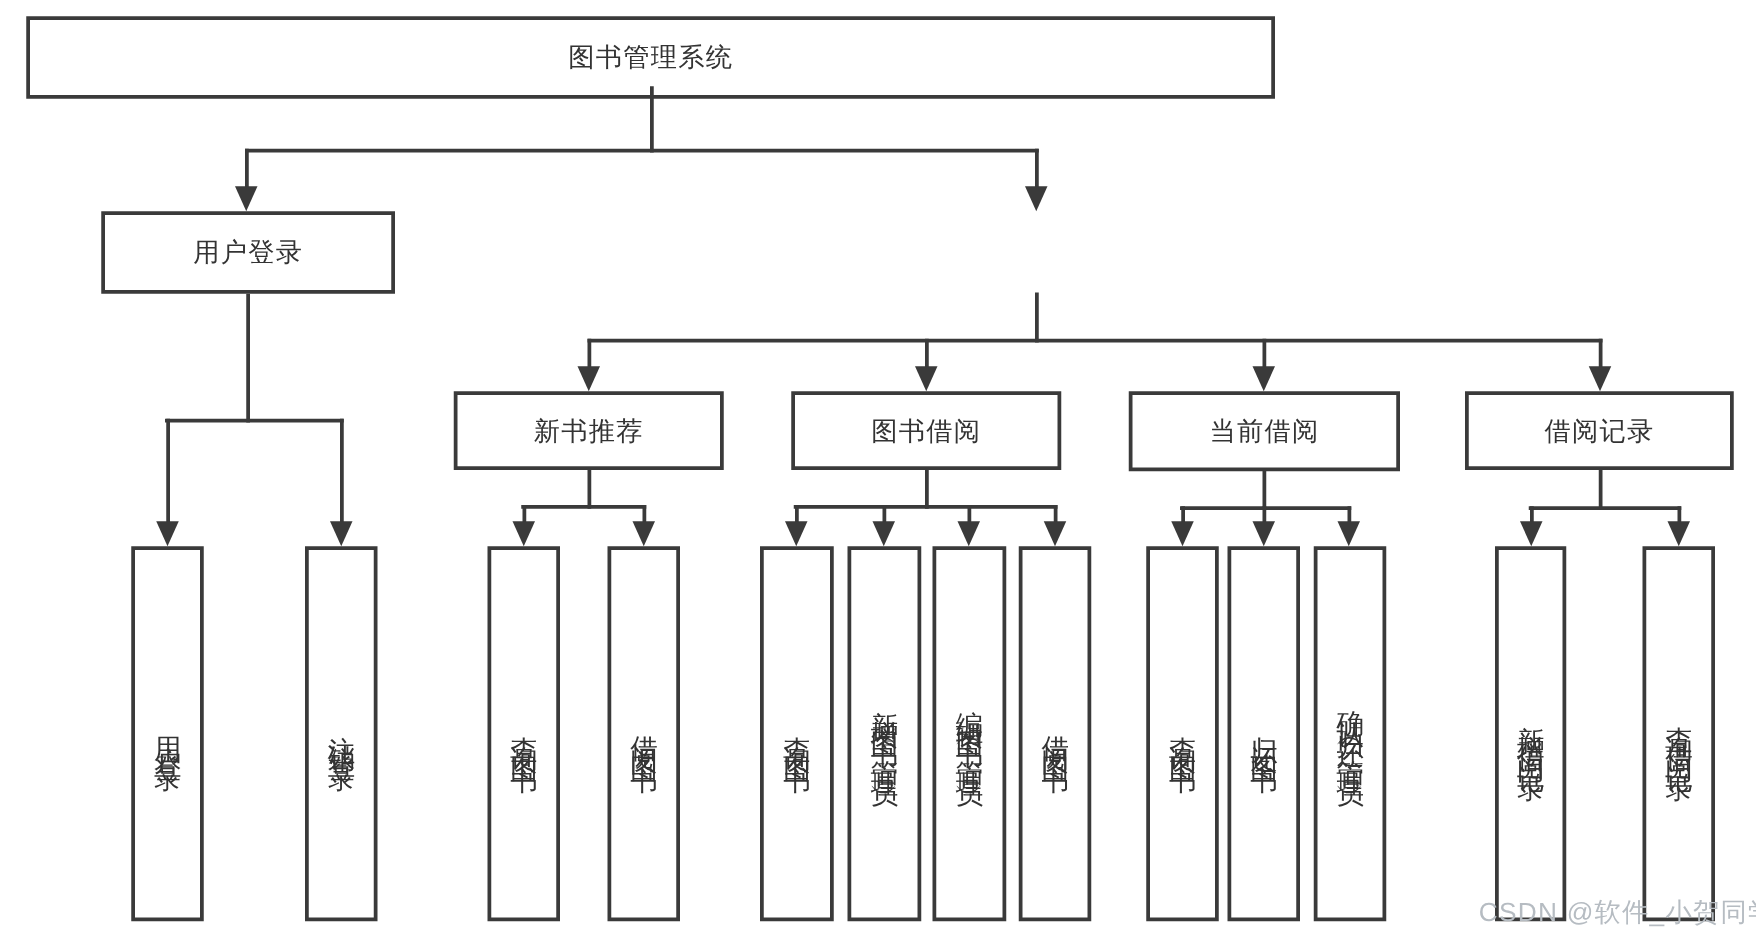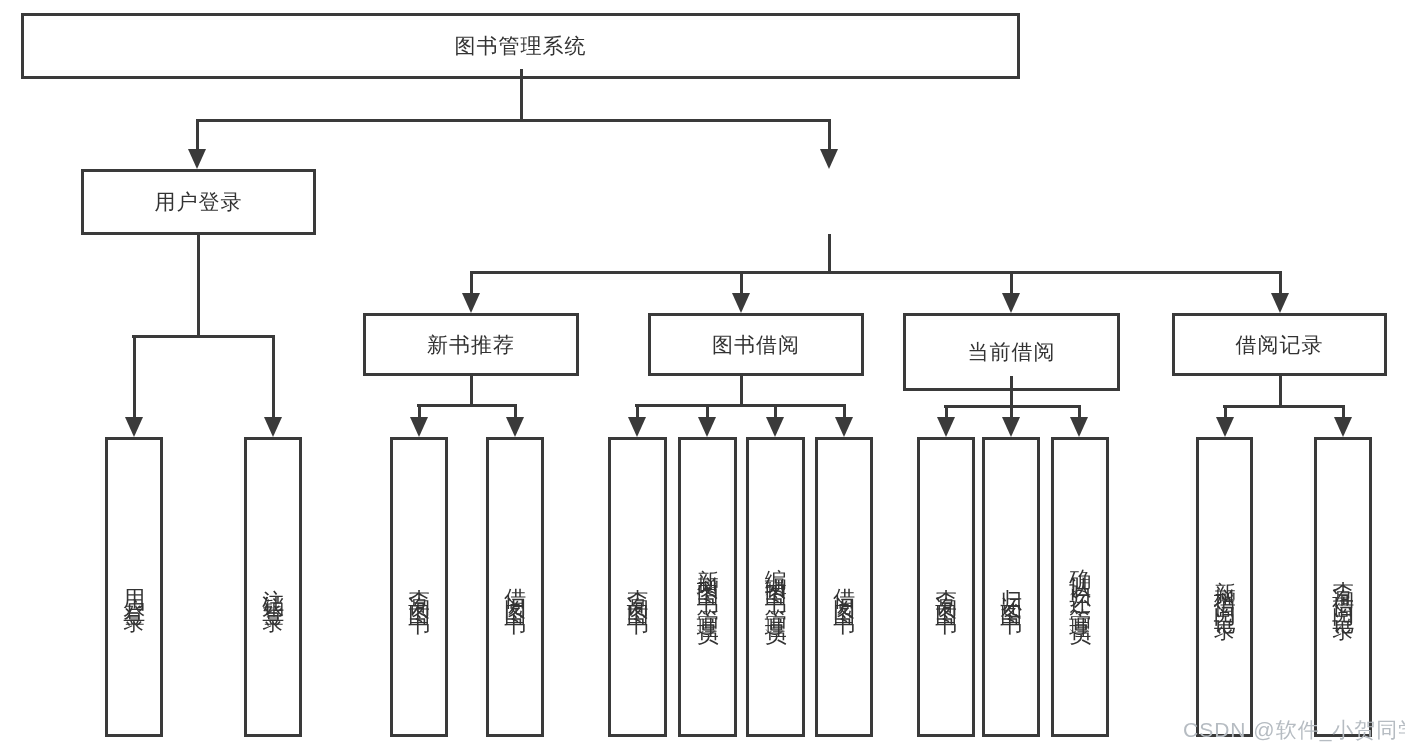--- a/index.html
+++ b/index.html
@@ -37,24 +37,24 @@
     <span>图书管理系统</span>
   </div>
 
   <div class="box hbox" style="left:81px;top:169px;width:235px;height:66px;">
     <span>用户登录</span>
   </div>
 
   <div class="box hbox" style="left:363px;top:313px;width:216px;height:63px;">
     <span>新书推荐</span>
   </div>
-  <div class="box hbox" style="left:648px;top:313px;width:216px;height:63px;">
+  <div class="box hbox" style="left:633px;top:313px;width:216px;height:63px;">
     <span>图书借阅</span>
   </div>
-  <div class="box hbox" style="left:903px;top:313px;width:217px;height:78px;">
+  <div class="box hbox" style="left:903px;top:313px;width:217px;height:64px;">
     <span>当前借阅</span>
   </div>
   <div class="box hbox" style="left:1172px;top:313px;width:215px;height:63px;">
     <span>借阅记录</span>
   </div>
 
   <div class="box vbox" style="left:105px;top:437px;width:58px;height:300px;">
     <span>用户登录</span>
   </div>
   <div class="box vbox" style="left:244px;top:437px;width:58px;height:300px;">

